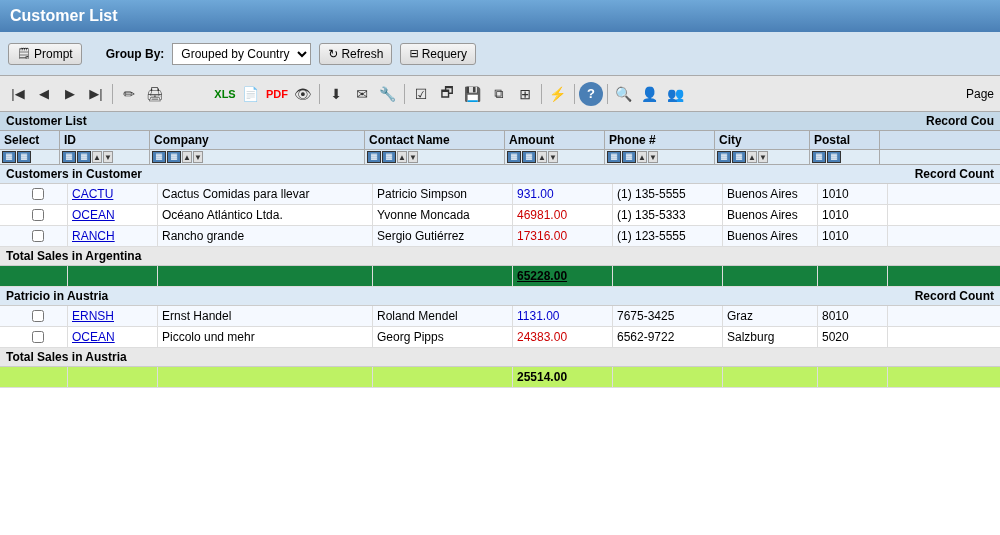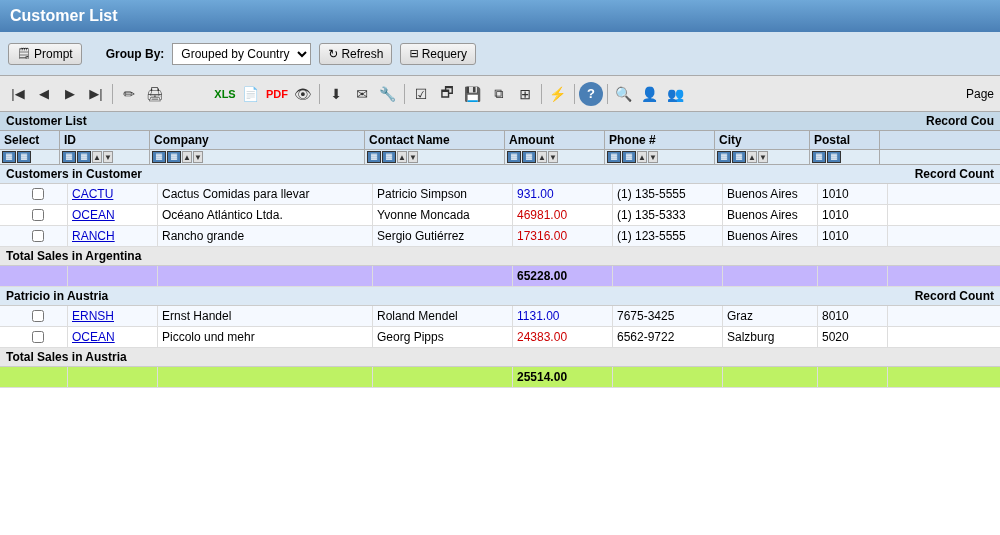--- a/index.html
+++ b/index.html
@@ -379,21 +379,21 @@
       <div class="data-cell">Rancho grande</div>
       <div class="data-cell">Sergio Gutiérrez</div>
       <div class="data-cell" style="color:#cc0000">17316.00</div>
       <div class="data-cell">(1) 123-5555</div>
       <div class="data-cell">Buenos Aires</div>
       <div class="data-cell">1010</div>
     </div>
       <div class="group-header" style="background: rgb(232, 232, 232); font-weight: bold;">
         <span>Total Sales in Argentina</span>
       </div>
-      <div class="data-row" style="background: #c4b5fd;">
+      <div class="data-row" style="background: #15803d; text-decoration: underline;">
     <div class="data-cell"></div>
     <div class="data-cell"></div>
     <div class="data-cell"></div>
     <div class="data-cell"></div>
     <div class="data-cell" style="font-weight:bold">65228.00</div>
     <div class="data-cell"></div>
     <div class="data-cell"></div>
     <div class="data-cell"></div>
   </div>
       <div class="group-header">

